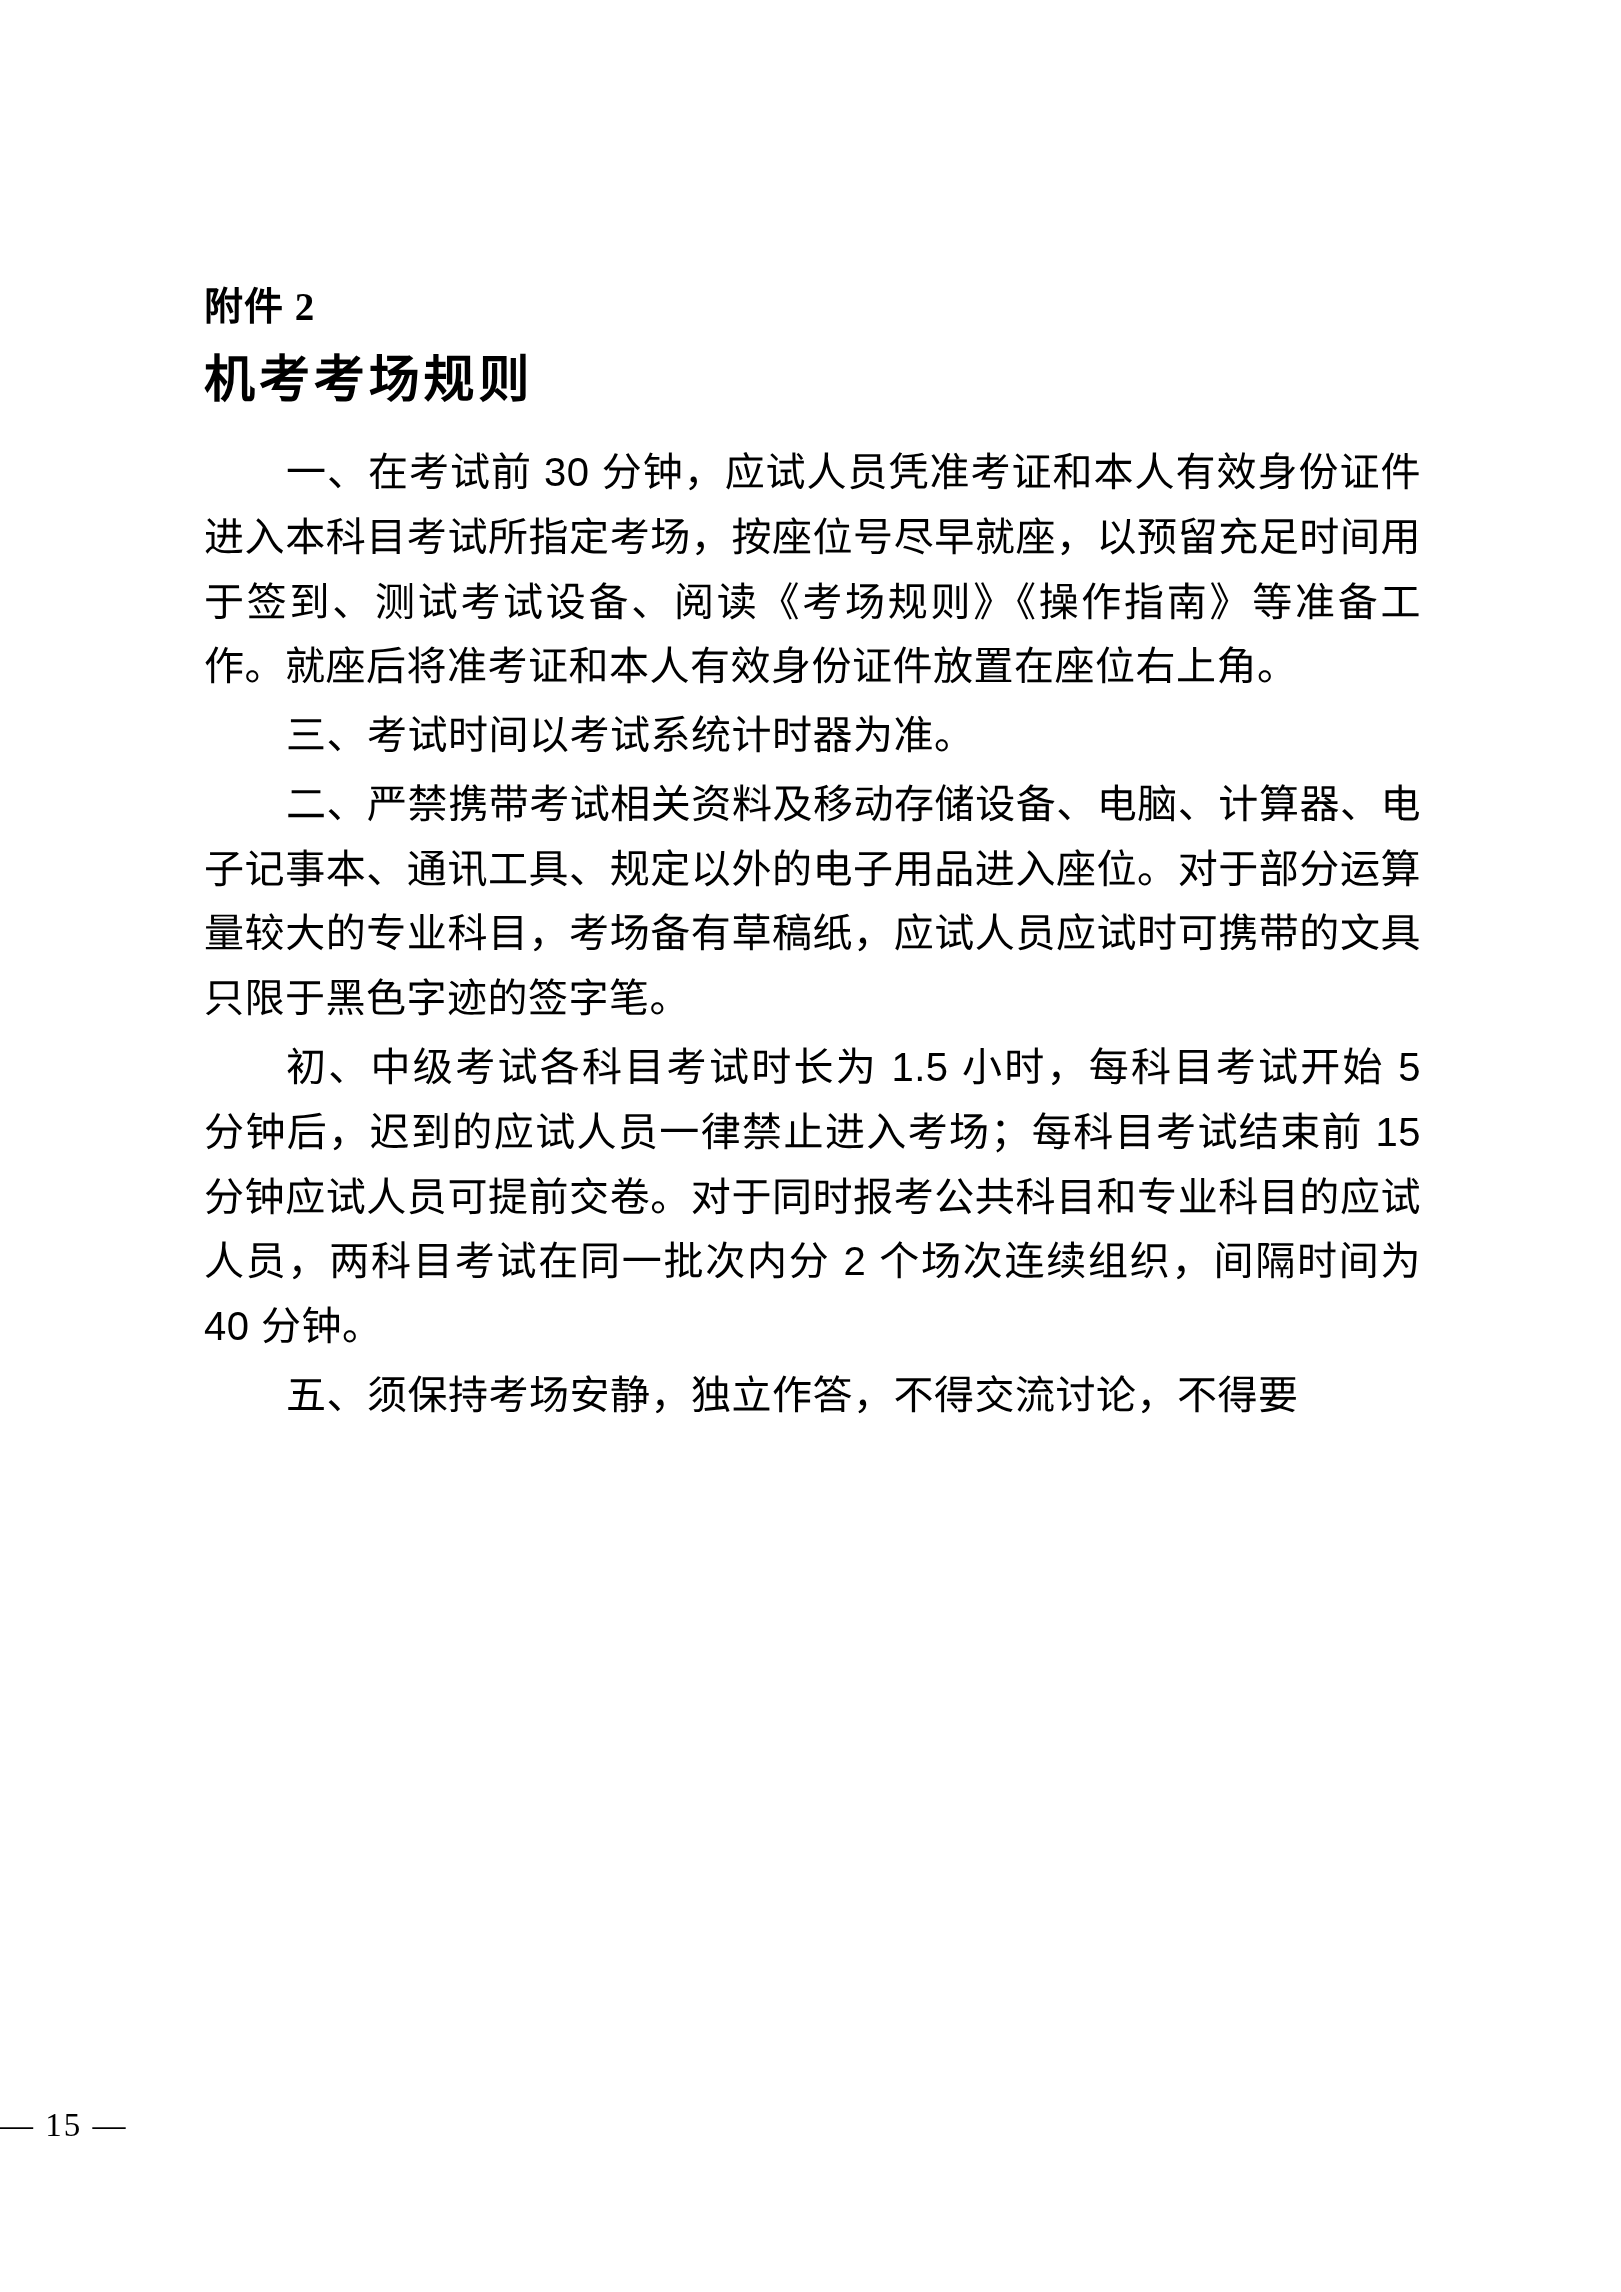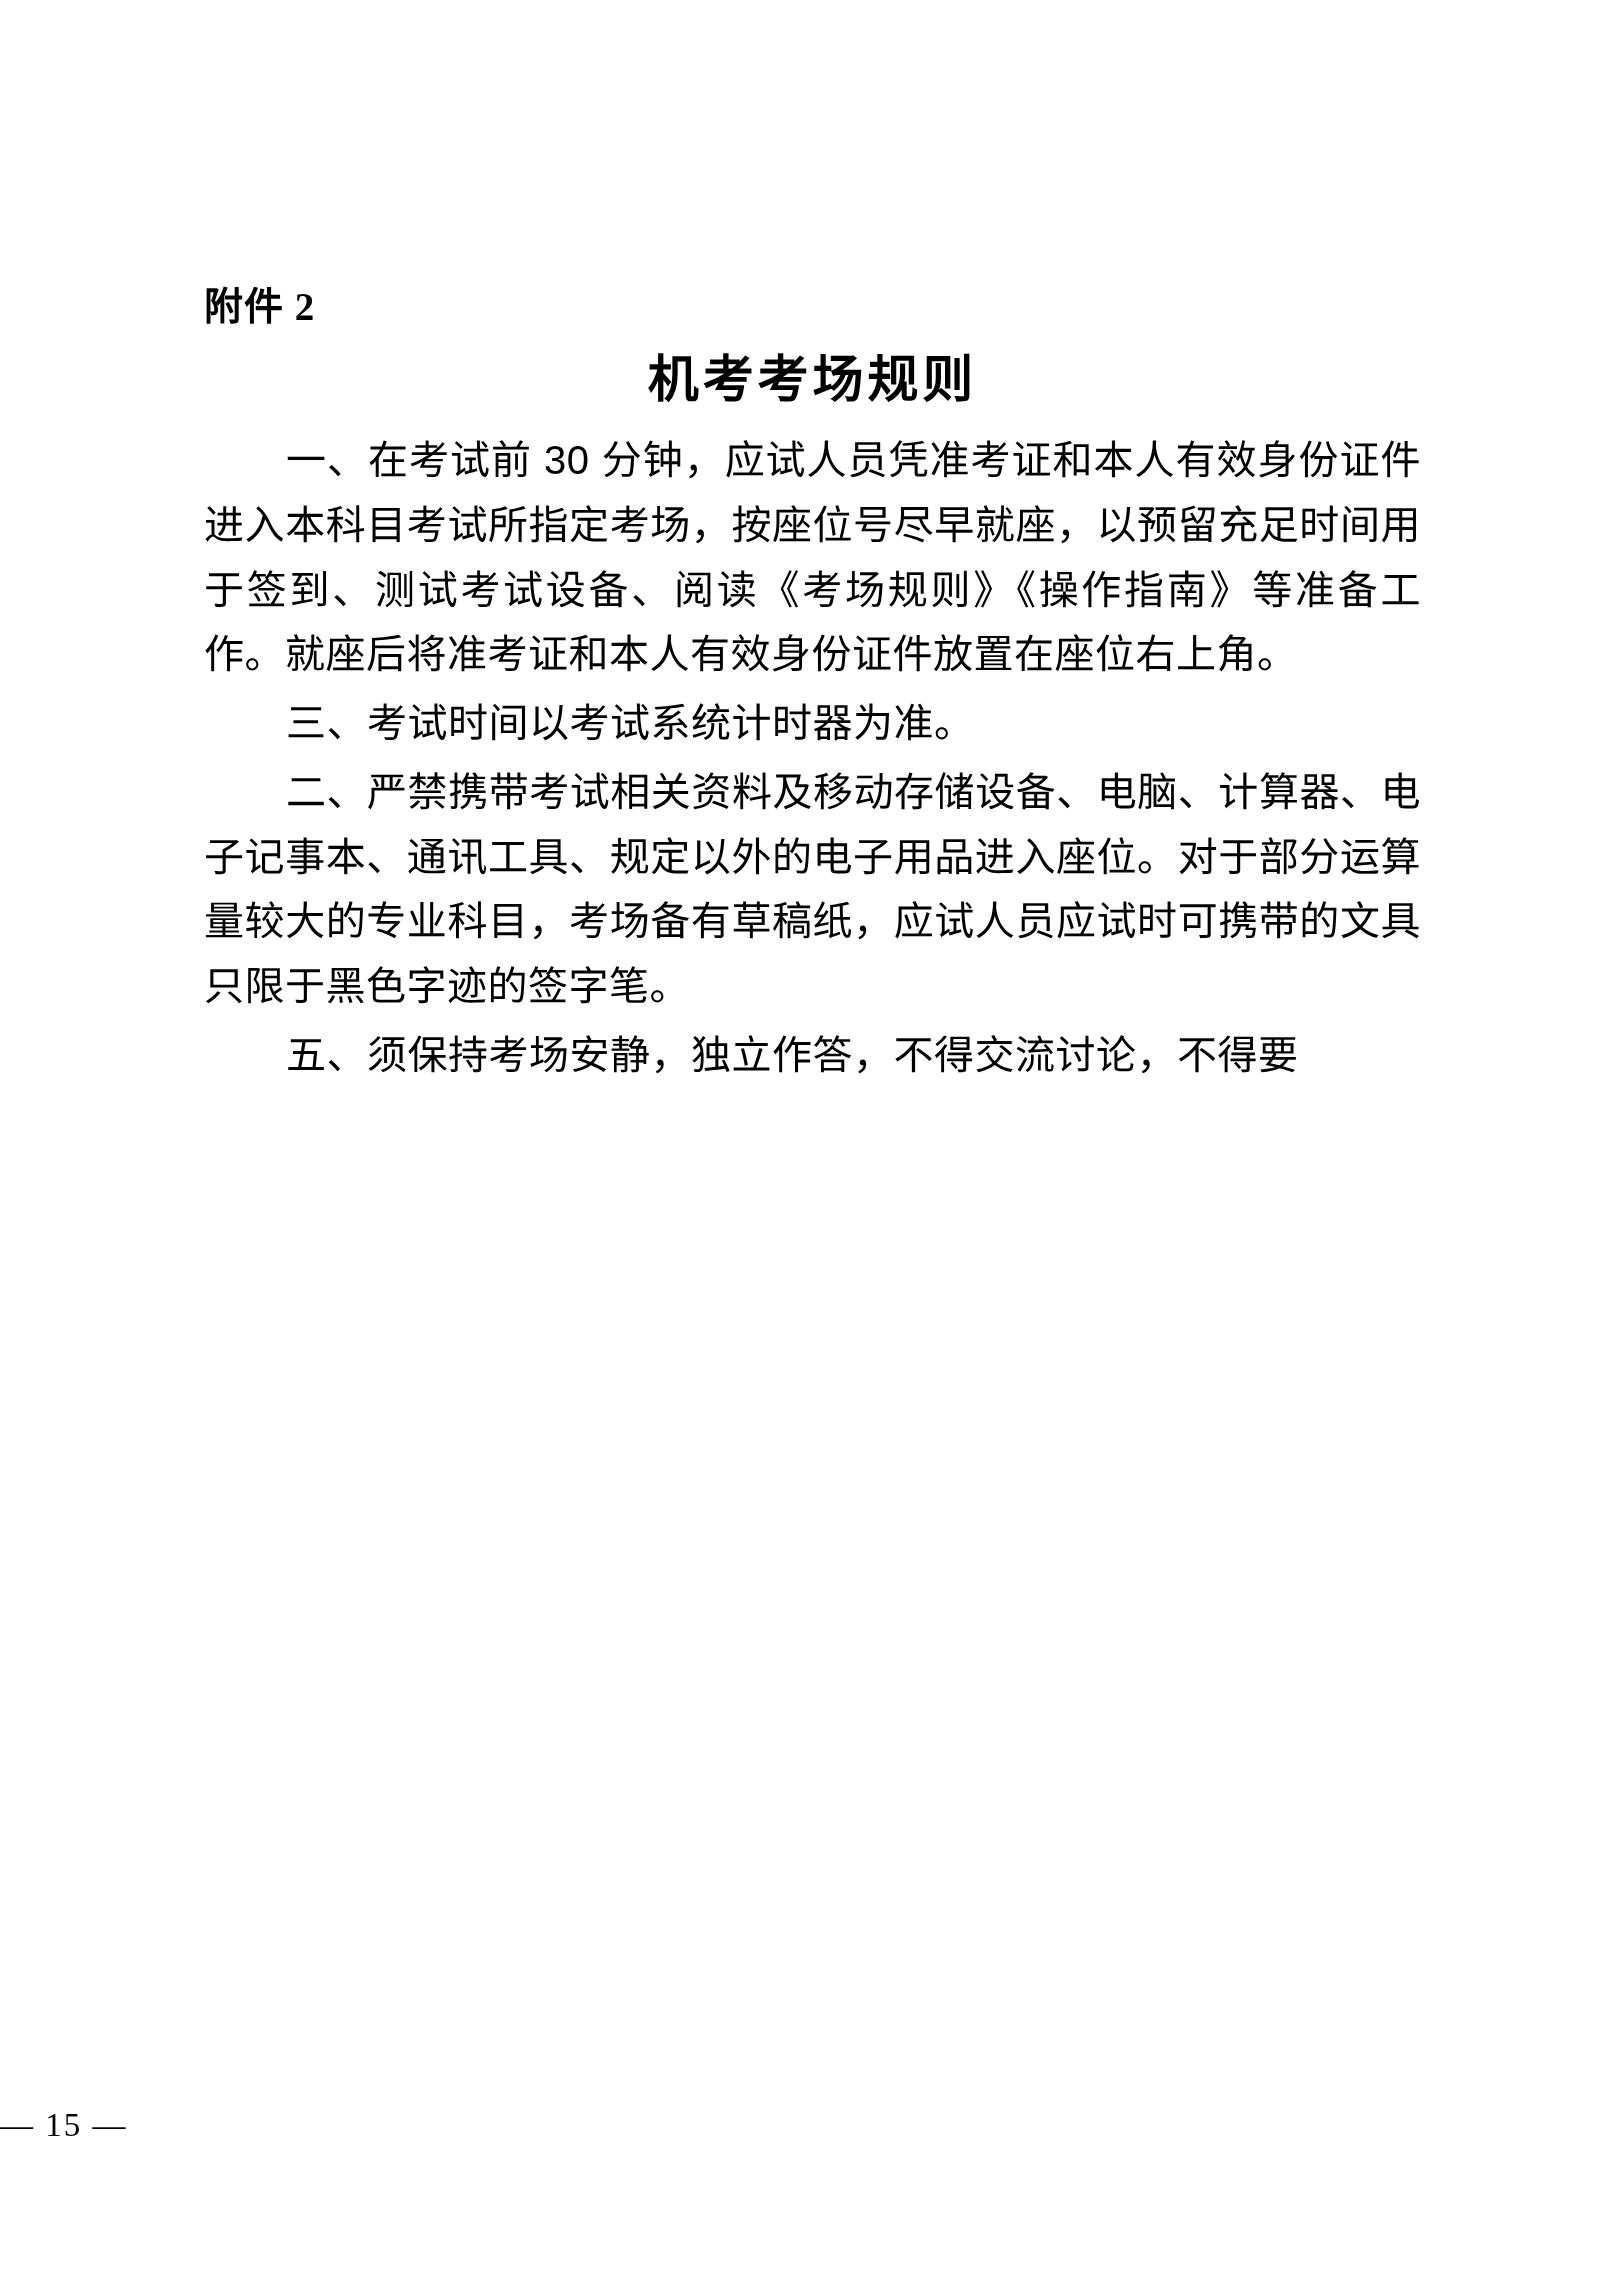--- a/index.html
+++ b/index.html
@@ -32,24 +32,24 @@
     font-size: 39px;
     font-weight: bold;
     letter-spacing: 1px;
     line-height: 1.2;
     margin: 0 0 16px 0;
     font-family: "Liberation Serif", "DejaVu Serif", serif;
   }
   .doc-title {
     font-size: 51px;
     font-weight: bold;
-    text-align: center;
+    text-align: left;
     letter-spacing: 3.9px;
     line-height: 1.3;
-    margin: 0 0 15px 0;
+    margin: 0 0 27px 0;
     font-family: "Liberation Serif", "DejaVu Serif", serif;
   }
   p.para {
     font-size: 40px;
     line-height: 1.62;
     margin: 0 0 3.9px 0;
     text-indent: 82px;
     text-align: justify;
     text-justify: inter-ideograph;
     letter-spacing: 0.5px;
@@ -69,17 +69,18 @@
 </head>
 <body>
 
 <div class="page">
   <div class="content">
     <div class="attachment-label">附件 2</div>
     <h1 class="doc-title">机考考场规则</h1>
     <p class="para">一、在考试前 30 分钟，应试人员凭准考证和本人有效身份证件进入本科目考试所指定考场，按座位号尽早就座，以预留充足时间用于签到、测试考试设备、阅读《考场规则》《操作指南》等准备工作。就座后将准考证和本人有效身份证件放置在座位右上角。</p>
     <p class="para">三、考试时间以考试系统计时器为准。</p>
     <p class="para">二、严禁携带考试相关资料及移动存储设备、电脑、计算器、电子记事本、通讯工具、规定以外的电子用品进入座位。对于部分运算量较大的专业科目，考场备有草稿纸，应试人员应试时可携带的文具只限于黑色字迹的签字笔。</p>
+    <p class="para">初、中级考试各科目考试时长为 1.5 小时，每科目考试开始 5 分钟后，迟到的应试人员一律禁止进入考场；每科目考试结束前 15 分钟应试人员可提前交卷。对于同时报考公共科目和专业科目的应试人员，两科目考试在同一批次内分 2 个场次连续组织，间隔时间为 40 分钟。</p>
     <p class="para">五、须保持考场安静，独立作答，不得交流讨论，不得要</p>
   </div>
   <div class="page-number">— 15 —</div>
 </div>
 
 
 </body></html>

